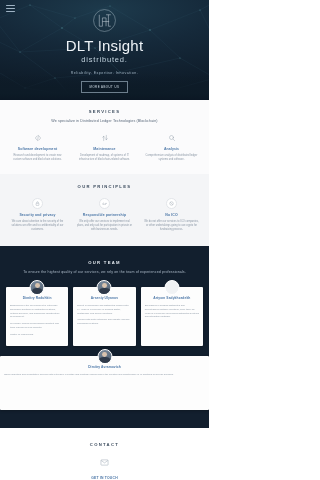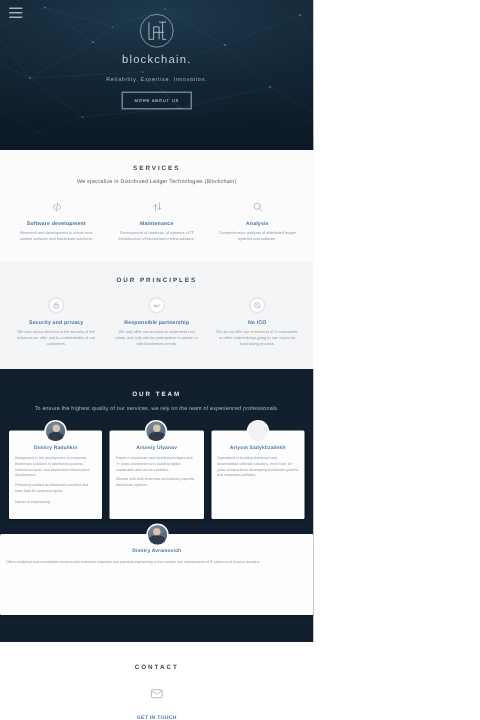--- a/index.html
+++ b/index.html
@@ -175,21 +175,22 @@
     <div class="hero-inner">
       <svg class="logo-mark" viewBox="0 0 48 48">
         <circle cx="24" cy="24" r="21" fill="none" stroke="#cfe0ea" stroke-width="0.9"></circle>
         <g fill="none" stroke="#e4eef5" stroke-width="1.1" stroke-linejoin="miter">
           <path d="M14 13 L14 35 L20 35 L20 19 L27 19 L27 35"></path>
           <path d="M27 13 L36 13 M31.5 13 L31.5 35 L36 35"></path>
           <path d="M20 26 L33 26"></path>
         </g>
       </svg>
 
-      <div class="hero-sub">blockchain.</div>
+      <h1 class="hero-title">DLT Insight</h1>
+      <div class="hero-sub">distributed.</div>
       <div class="hero-tag">Reliability. Expertise. Innovation.</div>
       <button class="hero-cta">MORE ABOUT US</button>
     </div>
     <div class="hero-fade"></div>
   </section>
 
   <section class="services">
     <h2 class="sec-title">SERVICES</h2>
     <p class="sec-lede">We specialize in Distributed Ledger Technologies (Blockchain)</p>
 

